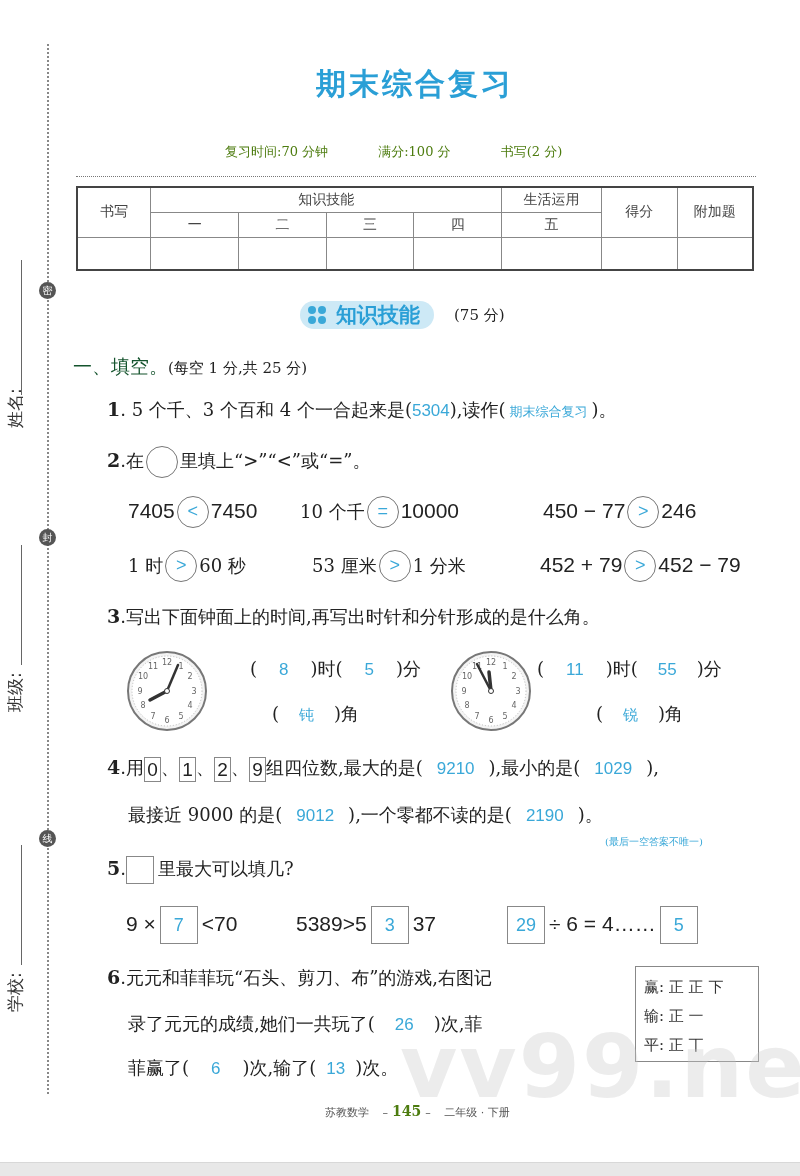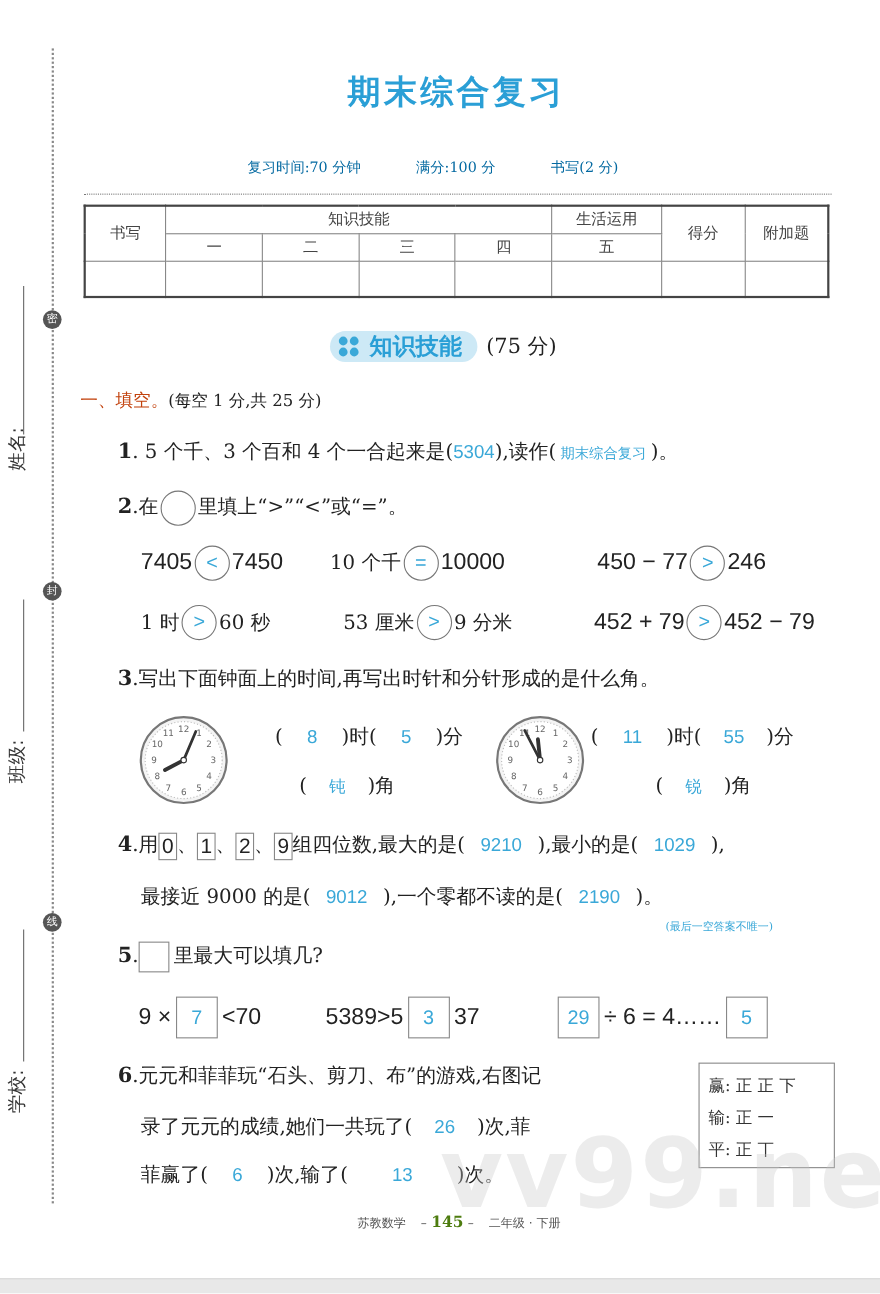--- a/index.html
+++ b/index.html
@@ -8,39 +8,39 @@
 
   
   .binding-line { position: absolute; left: 47px; top: 44px; height: 1050px; border-left: 2px dotted #888; }
   .binding-seal { position: absolute; left: 39px; width: 17px; height: 17px; border-radius: 50%; background: #555; color: #fff; font-size: 10px; line-height: 17px; text-align: center; font-family: "DejaVu Sans", sans-serif; }
   .side-label { position: absolute; left: 4px; width: 26px; font-family: "DejaVu Sans", sans-serif; font-size: 17px; color: #333; }
   .side-label .txt { position: absolute; left: 0; transform: rotate(-90deg); transform-origin: left top; white-space: nowrap; }
   .side-line { position: absolute; left: 21px; border-left: 1.5px solid #666; }
 
   
   .title { position: absolute; top: 64px; left: 0; width: 830px; text-align: center; font-size: 30px; font-weight: bold; color: #2a9fd6; letter-spacing: 3px; }
-  .meta { position: absolute; top: 143px; left: 225px; font-size: 13px; color: #0369a1; text-align: center; }
+  .meta { position: absolute; top: 143px; left: 225px; font-size: 13px; color: #4d7c0f; text-align: center; }
   .meta span { margin-right: 46px; }
   .meta-rule { position: absolute; top: 176px; left: 76px; width: 680px; border-top: 1.5px dotted #777; }
 
   
   table.score { position: absolute; top: 186px; left: 76px; width: 678px; border-collapse: collapse; border: 2px solid #444; font-family: "DejaVu Sans", sans-serif; font-size: 14px; color: #444; }
   table.score td { border: 1px solid #888; text-align: center; height: 25px; }
   table.score tr.empty td { height: 33px; }
 
   
   .banner { position: absolute; top: 300px; left: 300px; height: 30px; display: flex; align-items: center; }
   .banner .pill { background: #cde9f6; border-radius: 15px; height: 28px; padding: 0 14px 0 8px; display: flex; align-items: center; }
   .banner .dots { width: 20px; height: 20px; position: relative; margin-right: 8px; }
   .banner .dots i { position: absolute; width: 8px; height: 8px; border-radius: 50%; background: #3aa8d8; }
   .banner .label { font-family: "DejaVu Sans", sans-serif; font-size: 21px; font-weight: bold; color: #2a9fd6; }
-  .banner .pts { font-size: 19px; margin-left: 8px; }
+  .banner .pts { font-size: 15px; margin-left: 20px; }
 
   .sec-head { position: absolute; top: 354px; left: 73px; font-size: 15px; }
-  .sec-head .h { font-family: "DejaVu Sans", sans-serif; font-size: 16px; color: #c2410c; }
+  .sec-head .h { font-family: "DejaVu Sans", sans-serif; font-size: 19px; color: #14532d; }
 
   .line { position: absolute; left: 107px; font-size: 18px; white-space: nowrap; }
   .qn { font-weight: bold; font-size: 19px; }
   .ans { font-family: "Liberation Sans", sans-serif; color: #3aa8d8; font-size: 17px; }
   .ans-hand { font-family: "DejaVu Serif", serif; color: #3aa8d8; font-size: 13px; }
 
   .circ { display: inline-block; width: 32px; height: 32px; border: 1.5px solid #777; border-radius: 50%; text-align: center; line-height: 29px; vertical-align: middle; color: #3aa8d8; font-family: "Liberation Sans", sans-serif; font-size: 18px; margin: 0 2px; }
   .cmp { position: absolute; font-family: "Liberation Sans", sans-serif; font-size: 21px; white-space: nowrap; }
   .cmp .cn { font-family: "DejaVu Serif", serif; font-size: 18px; }
 
@@ -140,21 +140,21 @@
 
 <div class="line" style="top:446px">
   <span class="qn">2</span><span>.在</span><span class="circ" style="color:transparent"></span><span>里填上“&gt;”“&lt;”或“=”。</span>
 </div>
 
 <div class="cmp" style="top:496px;left:128px"><span>7405</span><span class="circ">&lt;</span><span>7450</span></div>
 <div class="cmp" style="top:496px;left:300px"><span class="cn">10 个千</span><span class="circ">=</span><span>10000</span></div>
 <div class="cmp" style="top:496px;left:543px"><span>450 − 77</span><span class="circ">&gt;</span><span>246</span></div>
 
 <div class="cmp" style="top:550px;left:128px"><span class="cn">1 时</span><span class="circ">&gt;</span><span class="cn">60 秒</span></div>
-<div class="cmp" style="top:550px;left:312px"><span class="cn">53 厘米</span><span class="circ">&gt;</span><span class="cn">9 分米</span></div>
+<div class="cmp" style="top:550px;left:312px"><span class="cn">53 厘米</span><span class="circ">&gt;</span><span class="cn">1 分米</span></div>
 <div class="cmp" style="top:550px;left:540px"><span>452 + 79</span><span class="circ">&gt;</span><span>452 − 79</span></div>
 
 <div class="line" style="top:605px">
   <span class="qn">3</span><span>.写出下面钟面上的时间,再写出时针和分针形成的是什么角。</span>
 </div>
 
 <svg class="clock" style="top:650px;left:126px" viewBox="0 0 82 82">
   <circle cx="41" cy="41" r="39" fill="#f4f4f4" stroke="#777" stroke-width="2"></circle>
   <circle cx="41" cy="41" r="35" fill="#fff" stroke="#bbb" stroke-width="1" stroke-dasharray="1 2"></circle>
   <g font-family="DejaVu Sans" font-size="8" fill="#666" text-anchor="middle">
@@ -228,21 +228,21 @@
 <div class="cmp" style="top:906px;left:296px"><span>5389&gt;5</span><span class="box ansbox">3</span><span>37</span></div>
 <div class="cmp" style="top:906px;left:503px"><span class="box ansbox">29</span><span>÷ 6 = 4……</span><span class="box ansbox">5</span></div>
 
 <div class="line" style="top:966px">
   <span class="qn">6</span><span>.元元和菲菲玩“石头、剪刀、布”的游戏,右图记</span>
 </div>
 <div class="line" style="top:1012px;left:128px">
   <span>录了元元的成绩,她们一共玩了(</span><span class="ans" style="margin:0 20px">26</span><span>)次,菲</span>
 </div>
 <div class="line" style="top:1056px;left:128px">
-  <span>菲赢了(</span><span class="ans" style="margin:0 22px">6</span><span>)次,输了(</span><span class="ans" style="margin:0 40px">13</span><span>)次。</span>
+  <span>菲赢了(</span><span class="ans" style="margin:0 22px">6</span><span>)次,输了(</span><span class="ans" style="margin:0 10px">13</span><span>)次。</span>
 </div>
 
 <div class="tally">
   <div><span>赢:</span> <span>正 正 下</span></div>
   <div><span>输:</span> <span>正 一</span></div>
   <div><span>平:</span> <span>正 丅</span></div>
 </div>
 
 <div class="watermark">vv99.net</div>
 

